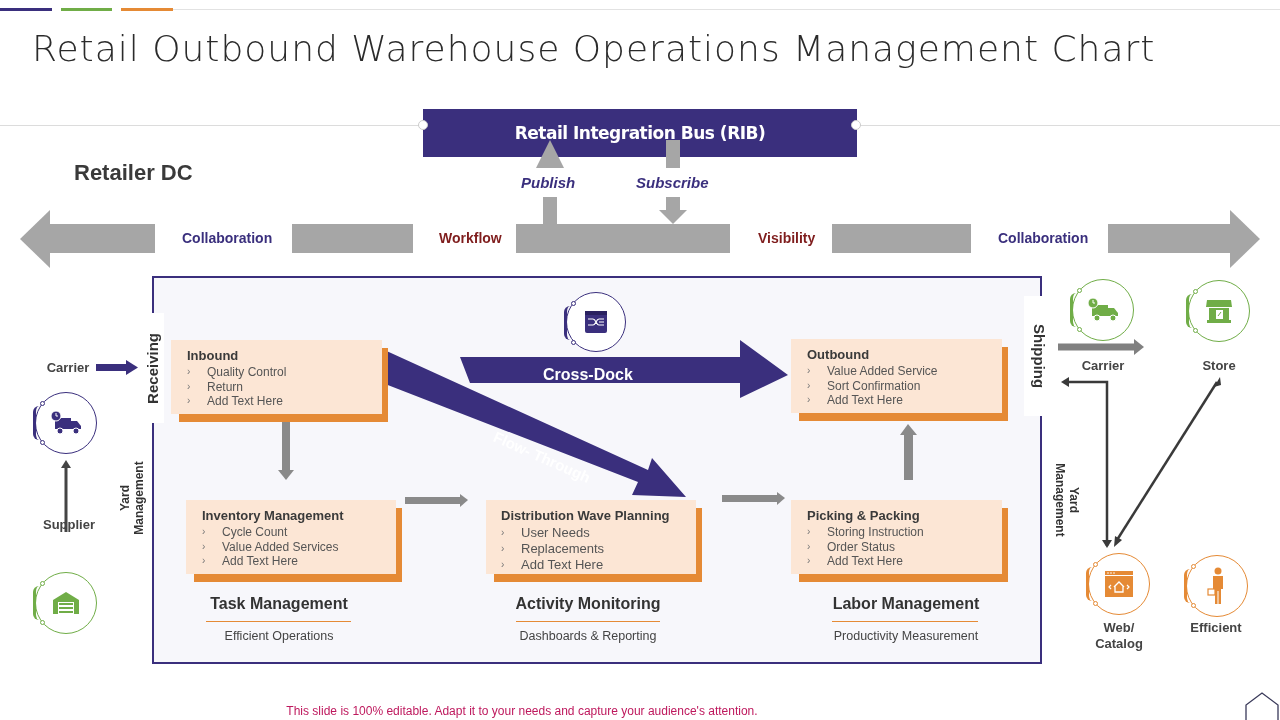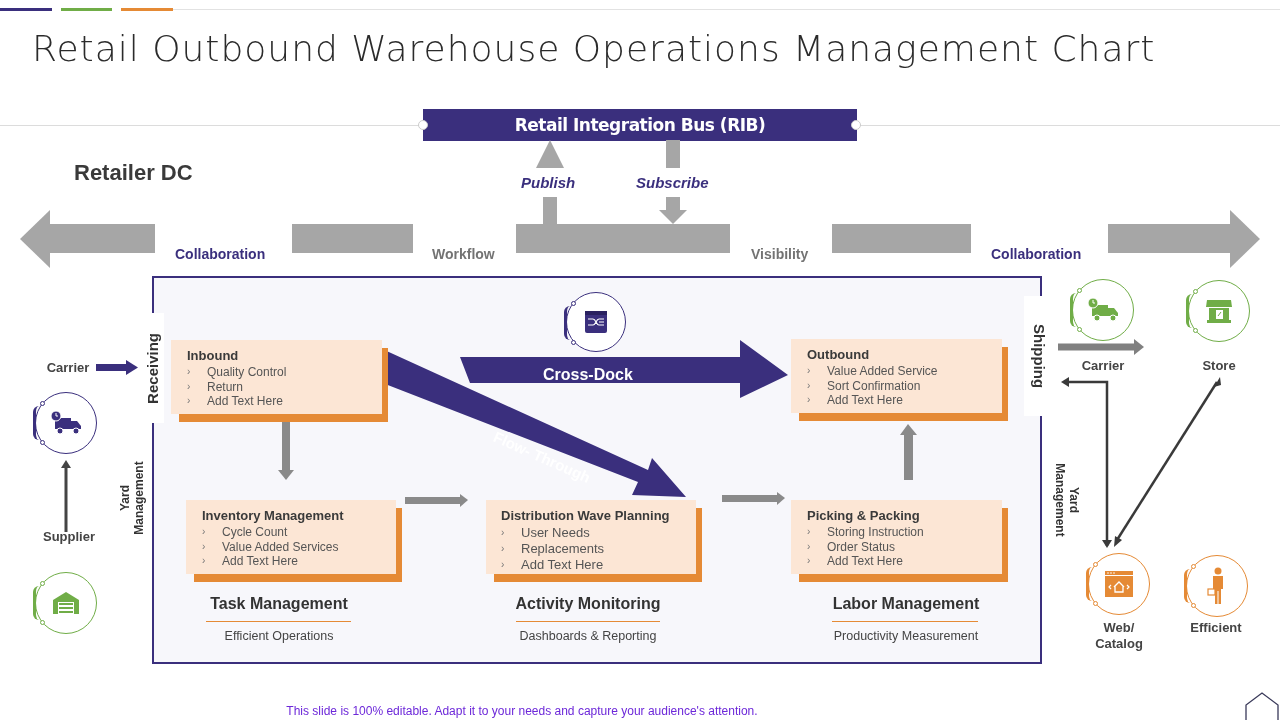--- a/index.html
+++ b/index.html
@@ -5,27 +5,27 @@
   * { box-sizing: border-box; margin: 0; padding: 0; }
   html, body { width: 1280px; height: 720px; overflow: hidden; background: #ffffff; }
   body { position: relative; font-family: "Liberation Sans", sans-serif; color: #333; }
   .abs { position: absolute; }
 
   .accent-bar { position: absolute; top: 8px; height: 3px; }
   .top-line { position: absolute; top: 9px; left: 173px; right: 0; height: 1px; background: #e2e2e2; }
   .title { position: absolute; left: 32px; top: 28px; font-family: "DejaVu Sans", sans-serif; font-weight: 300; font-size: 36px; color: #2b2b2b; letter-spacing: 1px; }
   .title-rule { position: absolute; left: 0; right: 0; top: 125px; height: 1px; background: #dcdcdc; }
 
-  .rib { position: absolute; left: 423px; top: 109px; width: 434px; height: 32px; background: #3a2f7d; color: #fff; font-family: "DejaVu Sans", sans-serif; font-weight: bold; font-size: 17px; display: flex; align-items: center; justify-content: center; letter-spacing: -0.5px; }
+  .rib { position: absolute; left: 423px; top: 109px; width: 434px; height: 48px; background: #3a2f7d; color: #fff; font-family: "DejaVu Sans", sans-serif; font-weight: bold; font-size: 17px; display: flex; align-items: center; justify-content: center; letter-spacing: -0.5px; }
   .rib-dot { position: absolute; top: 120px; width: 10px; height: 10px; border-radius: 50%; background: #fff; border: 1px solid #ccc; }
 
   .gray { background: #a6a6a6; position: absolute; }
-  .band-label { position: absolute; top: 246px; font-weight: bold; font-size: 14px; }
+  .band-label { position: absolute; top: 230px; font-weight: bold; font-size: 14px; margin-left: 7px; }
   .band-label.purple { color: #3a2f7d; }
-  .band-label.dark { color: #737373; }
+  .band-label.dark { color: #7f1d1d; }
 
   .retailer { position: absolute; left: 74px; top: 160px; font-weight: bold; font-size: 22px; color: #3a3a3a; }
 
   .bus-label { position: absolute; top: 174px; font-weight: bold; font-size: 15px; color: #3a2f7d; font-style: italic; }
 
   .main-frame { position: absolute; left: 152px; top: 276px; width: 890px; height: 388px; border: 2px solid #3a2f7d; background: #f7f7fb; }
 
   .side-tab { position: absolute; background: #fff; display: flex; align-items: center; justify-content: center; }
   .vtext-up { writing-mode: vertical-rl; transform: rotate(180deg); font-weight: bold; font-size: 15px; color: #333; }
   .vtext-down { writing-mode: vertical-rl; font-weight: bold; font-size: 15px; color: #333; }
@@ -44,21 +44,21 @@
   .sec-sub { position: absolute; font-size: 12.5px; color: #444; text-align: center; }
 
   .circle-icon { position: absolute; width: 62px; height: 62px; border-radius: 50%; display: flex; align-items: center; justify-content: center; }
   .circle-icon .ring { position: absolute; inset: 0; border-radius: 50%; border: 1px solid; }
   .circle-icon .arc { position: absolute; left: -2px; top: 14px; width: 6px; height: 34px; border-left: 3px solid; border-radius: 30px 0 0 30px; }
   .circle-icon .dot1, .circle-icon .dot2 { position: absolute; width: 5px; height: 5px; border-radius: 50%; background: #fff; border: 1px solid; }
   .circle-icon .dot1 { left: 5px; top: 9px; }
   .circle-icon .dot2 { left: 5px; top: 48px; }
 
   .ext-label { position: absolute; font-weight: bold; font-size: 13px; color: #444; text-align: center; }
-  .footer { position: absolute; left: 0; width: 1036px; top: 704px; font-size: 12px; color: #6d28d9; text-align: center; padding-left: 8px; }
+  .footer { position: absolute; left: 0; width: 1036px; top: 704px; font-size: 12px; color: #be185d; text-align: center; padding-left: 8px; }
 </style>
 </head>
 <body>
 
 <div class="accent-bar" style="left:0;width:52px;background:#3a2f7d;"></div>
 <div class="accent-bar" style="left:61px;width:51px;background:#70ad47;"></div>
 <div class="accent-bar" style="left:121px;width:52px;background:#e58a35;"></div>
 <div class="top-line"></div>
 
 <div class="title">Retail Outbound Warehouse Operations Management Chart</div>
@@ -279,21 +279,21 @@
     <circle cx="11" cy="21" r="3" fill="#3a2f7d" stroke="#fff" stroke-width="1"></circle>
     <circle cx="27" cy="21" r="3" fill="#3a2f7d" stroke="#fff" stroke-width="1"></circle>
     <circle cx="7" cy="6" r="5" fill="#3a2f7d" stroke="#fff" stroke-width="1"></circle>
     <path d="M7 3 V6 H9" stroke="#fff" stroke-width="1" fill="none"></path>
   </svg>
 </div>
 <svg class="abs" style="left:60px;top:460px;" width="12" height="75">
   <rect x="4.5" y="6" width="3" height="66" fill="#444"></rect>
   <polygon points="6,0 1,8 11,8" fill="#444"></polygon>
 </svg>
-<div class="ext-label" style="left:34px;top:529px;width:70px;">Supplier</div>
+<div class="ext-label" style="left:34px;top:517px;width:70px;">Supplier</div>
 <div class="circle-icon" style="left:35px;top:572px;">
   <div class="ring" style="border-color:#70ad47;"></div>
   <div class="arc" style="border-color:#70ad47;"></div>
   <div class="dot1" style="border-color:#70ad47;"></div>
   <div class="dot2" style="border-color:#70ad47;"></div>
   <svg width="28" height="24" viewBox="0 0 28 24">
     <path d="M1 9 L14 1 L27 9 V23 H1 Z" fill="#70ad47"></path>
     <rect x="6" y="11" width="16" height="12" fill="#fff"></rect>
     <rect x="7" y="12" width="14" height="2" fill="#70ad47"></rect>
     <rect x="7" y="16" width="14" height="2" fill="#70ad47"></rect>

